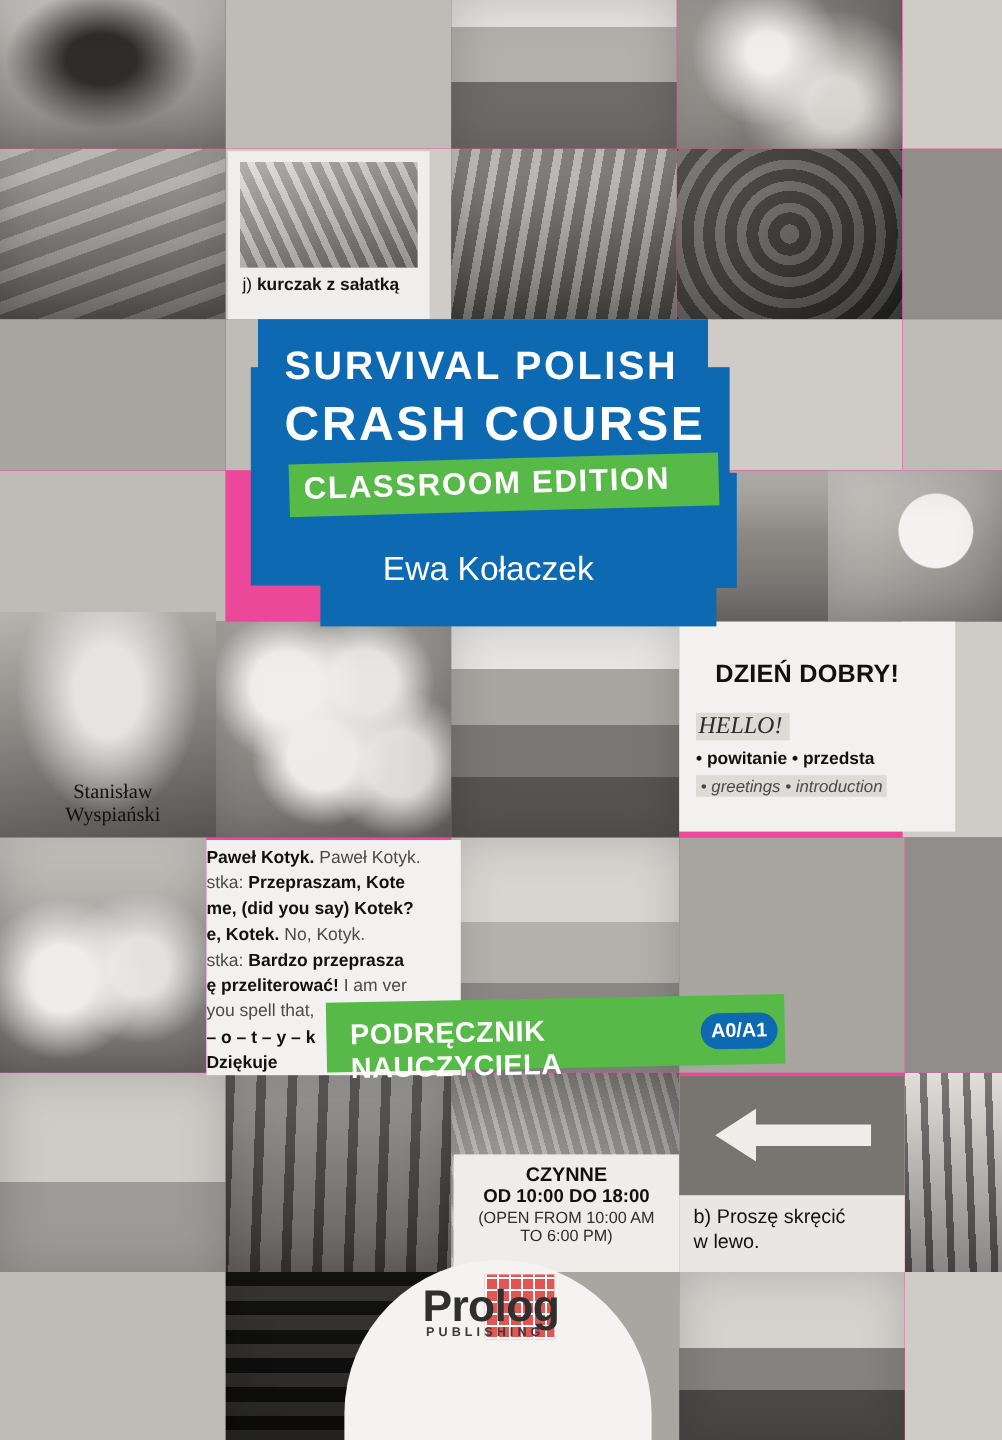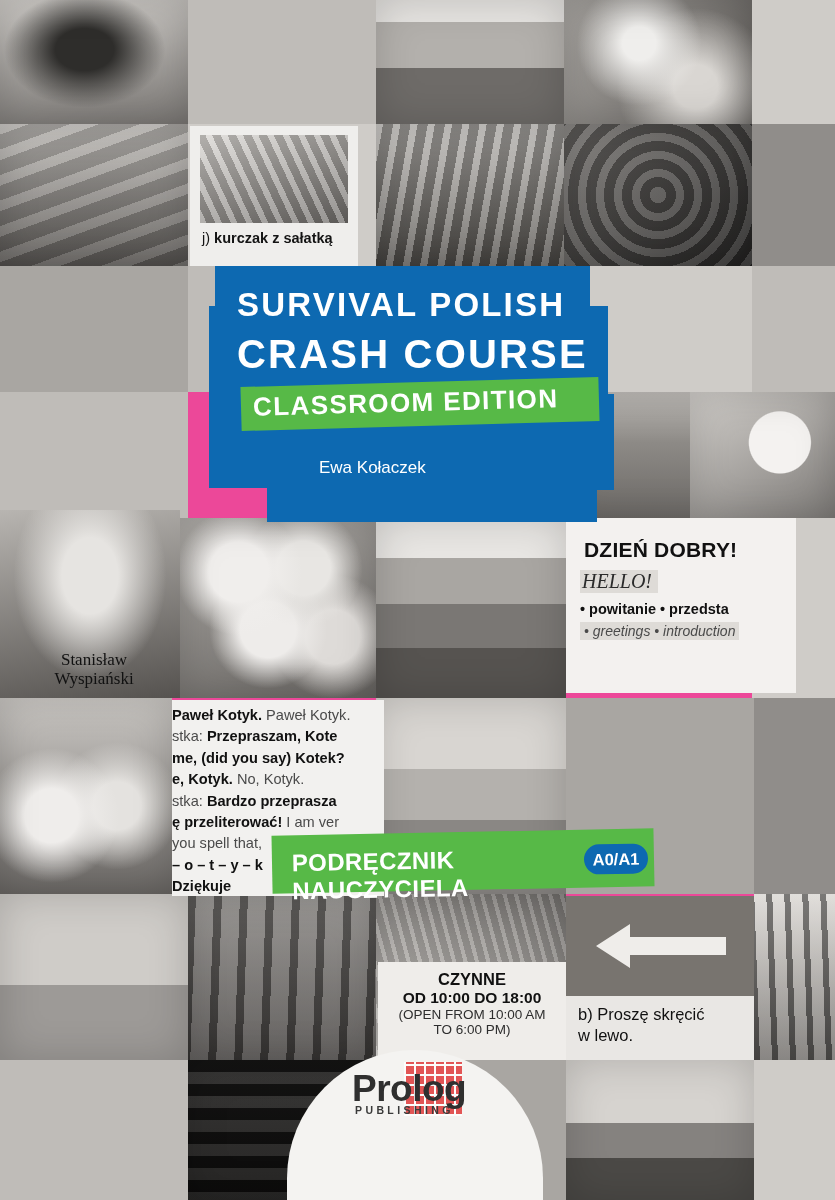--- a/index.html
+++ b/index.html
@@ -117,21 +117,21 @@
     margin:0 0 3px 0;font-size:14.6px;line-height:1.26;color:#4a4a4a;
     white-space:nowrap;
   }
   .dialogue b{color:#111;font-weight:bold;}
 
   
   .greet{
     position:absolute;left:566px;top:518px;width:230px;height:175px;
     background:#f3f1ef;padding:16px 0 0 14px;box-sizing:border-box;overflow:hidden;
   }
-  .greet h2{margin:4px;font-size:21px;font-weight:bold;color:#111;letter-spacing:.2px;}
+  .greet h2{margin:16px;font-size:21px;font-weight:bold;color:#111;letter-spacing:.2px;}
   .greet .hello{
     margin:4px 0 8px 0;font-size:20px;font-style:italic;color:#2b2b2b;
     background:#dedbd7;display:inline-block;padding:0 6px 0 2px;
     font-family:"Liberation Serif", serif;
   }
   .greet .row1{font-size:14.5px;font-weight:bold;color:#111;white-space:nowrap;}
   .greet .row2{
     margin-top:5px;font-size:14px;font-style:italic;color:#4a4a4a;white-space:nowrap;
     background:#dedbd7;display:inline-block;padding:1px 4px;
   }
@@ -174,21 +174,21 @@
     transform:rotate(-1.6deg);
   }
   .title-edition{
     position:absolute;left:44px;top:121px;width:340px;
     font-size:26px;font-weight:bold;color:#fff;letter-spacing:1.4px;
     transform:rotate(-1.6deg);
     font-variant:small-caps;
   }
   .author{
     position:absolute;left:110px;top:192px;width:260px;
-    font-size:17px;color:#fff;
+    font-size:28px;color:#fff;
   }
 
   
   .greenbar2{
     position:absolute;left:272px;top:832px;width:382px;height:58px;background:#57b947;
     transform:rotate(-1.1deg);
   }
   .greenbar2-txt{
     position:absolute;left:292px;top:846px;width:340px;
     font-size:24px;font-weight:bold;color:#fff;letter-spacing:.4px;
@@ -372,21 +372,21 @@
     <div class="portrait-label">
       <div>Stanisław</div>
       <div>Wyspiański</div>
     </div>
   </div>
 
   <div class="dialogue">
     <p><span></span><b>Paweł Kotyk.</b><span> Paweł Kotyk.</span></p>
     <p><span>stka: </span><b>Przepraszam, Kote</b><span></span></p>
     <p><span></span><b>me, (did you say) Kotek?</b><span></span></p>
-    <p><span></span><b>e, Kotyk.</b><span> No, Kotyk.</span></p>
+    <p><span></span><b>e, Kotek.</b><span> No, Kotyk.</span></p>
     <p><span>stka: </span><b>Bardzo przeprasza</b><span></span></p>
     <p><span></span><b>ę przeliterować!</b><span> I am ver</span></p>
     <p><span></span><b></b><span>you spell that,</span></p>
     <p><span></span><b>– o – t – y – k</b><span></span></p>
     <p><span></span><b>Dziękuje</b><span></span></p>
   </div>
 
   <div class="greet">
     <h2>DZIEŃ DOBRY!</h2>
     <div class="hello">HELLO!</div>

